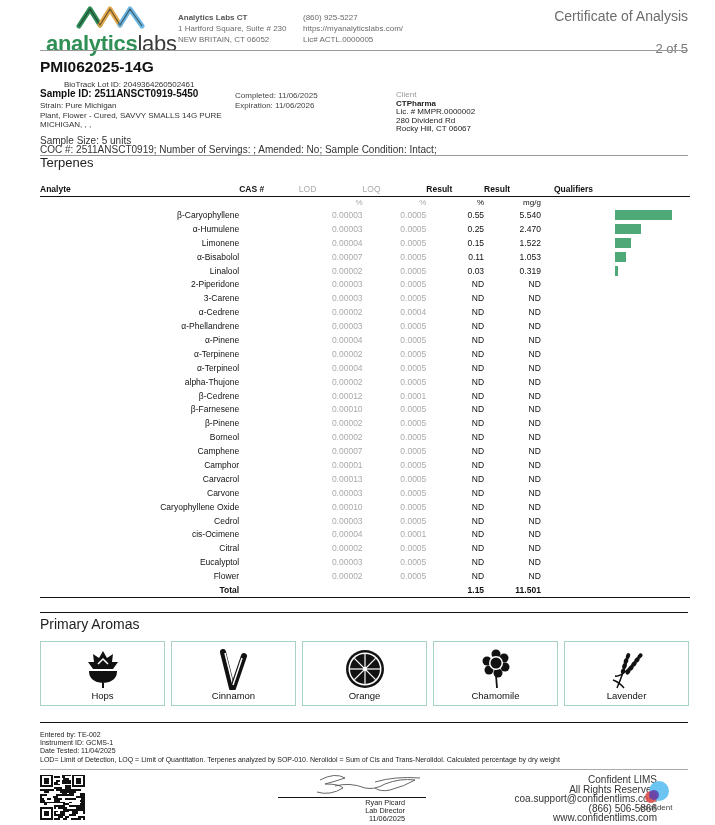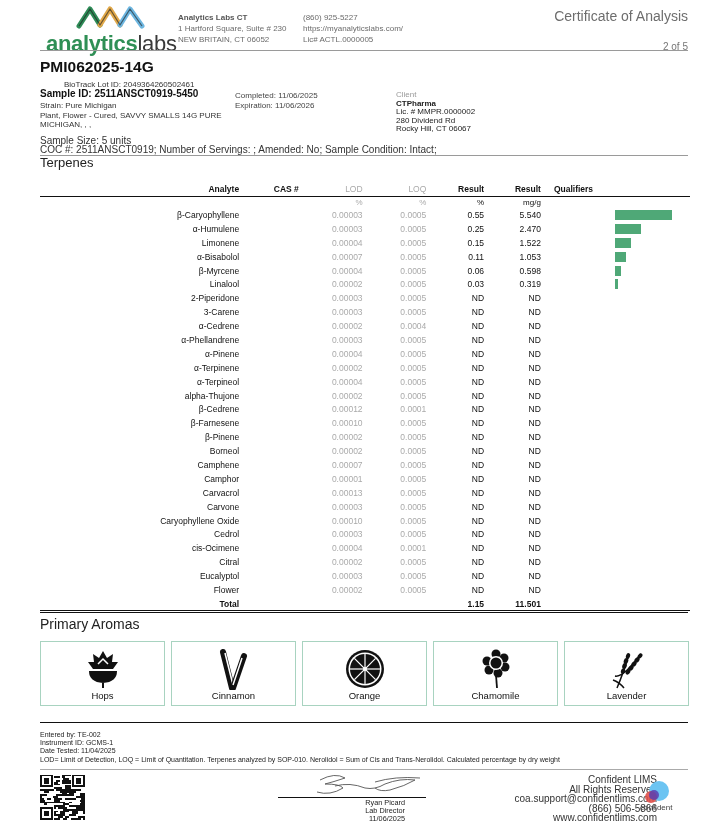--- a/index.html
+++ b/index.html
@@ -8,40 +8,40 @@
 
   
   .logo { position: absolute; left: 46px; top: 4px; width: 120px; height: 48px; }
   .logo svg { position: absolute; left: 30px; top: 0; }
   .logo-text { position: absolute; left: 0; top: 27px; font-size: 22px; letter-spacing: -0.3px; color: #2f8f55; font-weight: bold; white-space: nowrap; }
   .logo-text .labs { font-weight: normal; color: #3a3a3a; }
   .lab-info { position: absolute; left: 178px; top: 12px; font-size: 8px; line-height: 11px; color: #6b6b6b; }
   .lab-info .name { font-weight: bold; color: #555; }
   .lab-contact { position: absolute; left: 303px; top: 12px; font-size: 8px; line-height: 11px; color: #6b6b6b; }
   .coa-title { position: absolute; right: 27px; top: 8px; font-size: 14px; color: #6d6d6d; }
-  .page-num { position: absolute; right: 27px; top: 41px; font-size: 10px; color: #777; margin-left: 10px; }
+  .page-num { position: absolute; right: 27px; top: 41px; font-size: 13px; color: #777; margin-left: 10px; }
   .hdr-rule { position: absolute; left: 40px; top: 50px; width: 648px; height: 1px; background: #9a9a9a; }
 
   
   .product { position: absolute; left: 40px; top: 58px; font-size: 15.5px; font-weight: bold; color: #111; }
   .biotrack { position: absolute; left: 40px; top: 80px; font-size: 8px; color: #333; padding-left: 24px; }
   .sample-id { position: absolute; left: 40px; top: 88px; font-size: 10px; font-weight: bold; color: #111; }
   .sample-details { position: absolute; left: 40px; top: 101px; font-size: 8px; line-height: 9.5px; color: #333; width: 195px; }
   .dates { position: absolute; left: 235px; top: 91px; font-size: 8px; line-height: 10px; color: #444; }
   .client { position: absolute; left: 396px; top: 91px; font-size: 8px; line-height: 8.6px; color: #222; }
   .client .lbl { color: #999; }
   .client .cname { font-weight: bold; }
   .sample-size { position: absolute; left: 40px; top: 137px; font-size: 10px; line-height: 8.5px; color: #333; }
   .sec-rule { position: absolute; left: 40px; top: 155px; width: 648px; height: 1px; background: #9a9a9a; }
 
   
   .sec-title { position: absolute; left: 40px; font-size: 13px; color: #222; }
   .terp-title { top: 155px; }
   table.terp { position: absolute; left: 40px; top: 183px; width: 650px; border-collapse: collapse; font-size: 8.5px; }
-  table.terp th { font-weight: bold; text-align: right; padding: 0; height: 13px; color: #111; }
+  table.terp th { font-weight: bold; text-align: left; padding: 0; height: 13px; color: #111; }
   table.terp th.lodh, table.terp th.loqh { color: #aaa; font-weight: normal; }
   table.terp tr.hdr th { border-bottom: 1.2px solid #111; }
   table.terp tr.units td { height: 12px; font-size: 8px; }
   table.terp td { padding: 0; height: 13.9px; text-align: right; white-space: nowrap; color: #111; }
   .c-an { width: 200px; text-align: right; }
   .c-cas { width: 60px; }
   .c-lod { width: 64px; color: #aaa !important; }
   .c-loq { width: 64px; color: #aaa !important; }
   .c-pct { width: 58px; }
   .c-mg { width: 57px; }
@@ -185,32 +185,20 @@
       <tr>
         <td class="c-an">α-Bisabolol</td>
         <td class="c-cas"></td>
         <td class="c-lod">0.00007</td>
         <td class="c-loq">0.0005</td>
         <td class="c-pct">0.11</td>
         <td class="c-mg">1.053</td>
         <td class="c-q"></td>
         <td class="c-bar">
           <span class="bar" style="width: 10.8341px; background: rgb(79, 168, 119);"></span>
-        </td>
-      </tr>
-      <tr>
-        <td class="c-an">β-Myrcene</td>
-        <td class="c-cas"></td>
-        <td class="c-lod">0.00004</td>
-        <td class="c-loq">0.0005</td>
-        <td class="c-pct">0.06</td>
-        <td class="c-mg">0.598</td>
-        <td class="c-q"></td>
-        <td class="c-bar">
-          <span class="bar" style="width: 6.15271px; background: rgb(79, 168, 119);"></span>
         </td>
       </tr>
       <tr>
         <td class="c-an">Linalool</td>
         <td class="c-cas"></td>
         <td class="c-lod">0.00002</td>
         <td class="c-loq">0.0005</td>
         <td class="c-pct">0.03</td>
         <td class="c-mg">0.319</td>
         <td class="c-q"></td>

